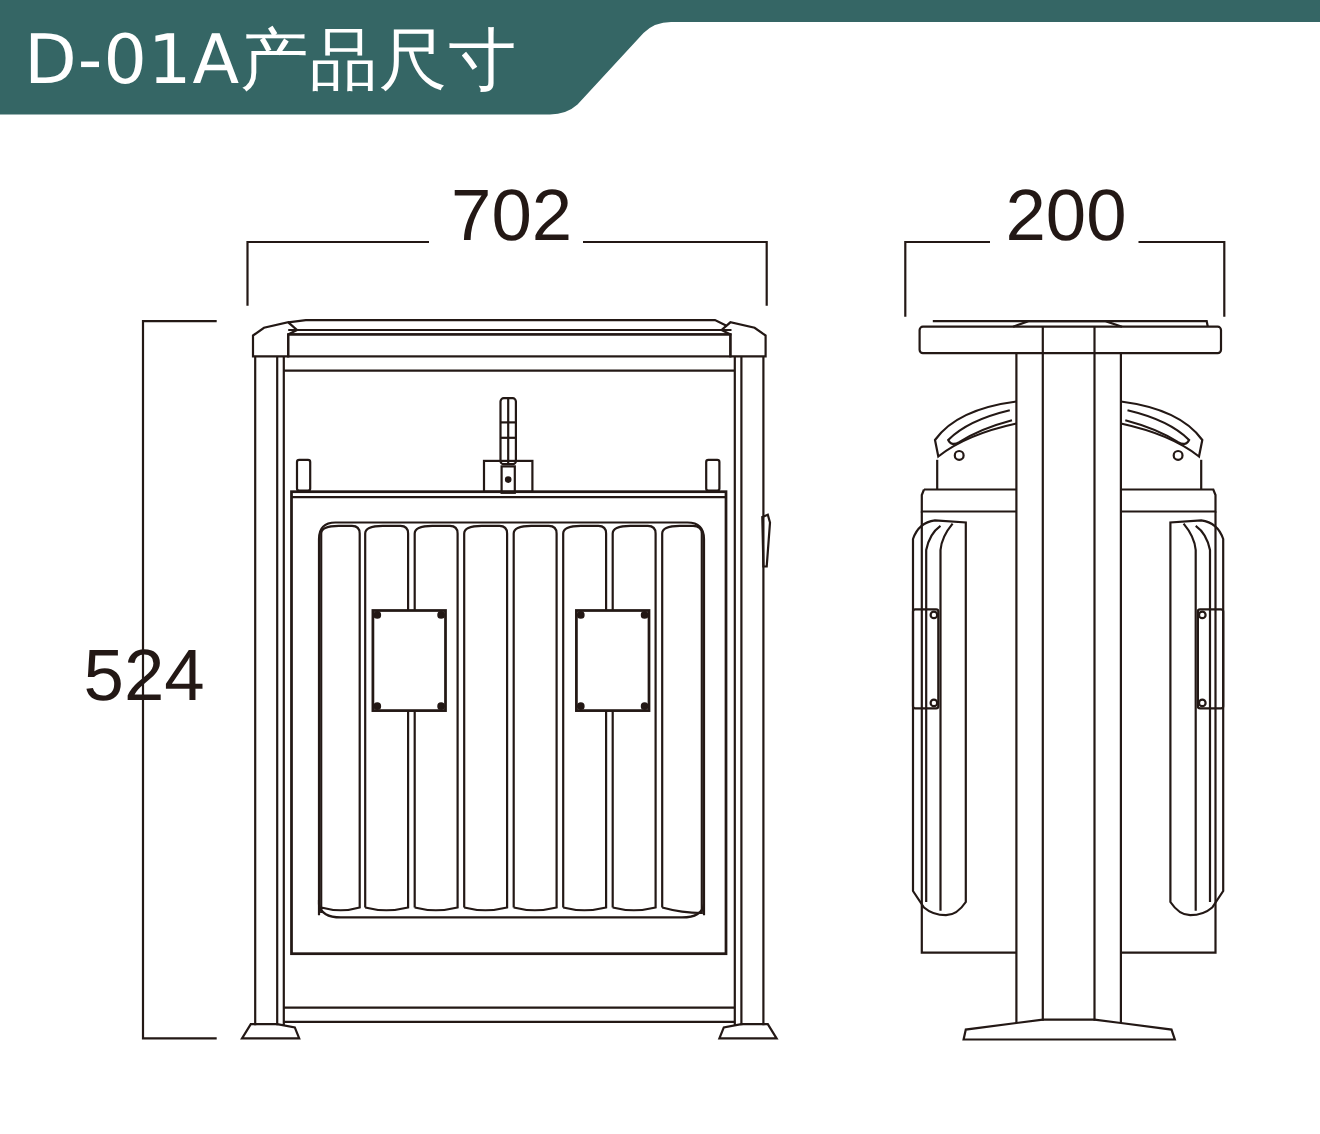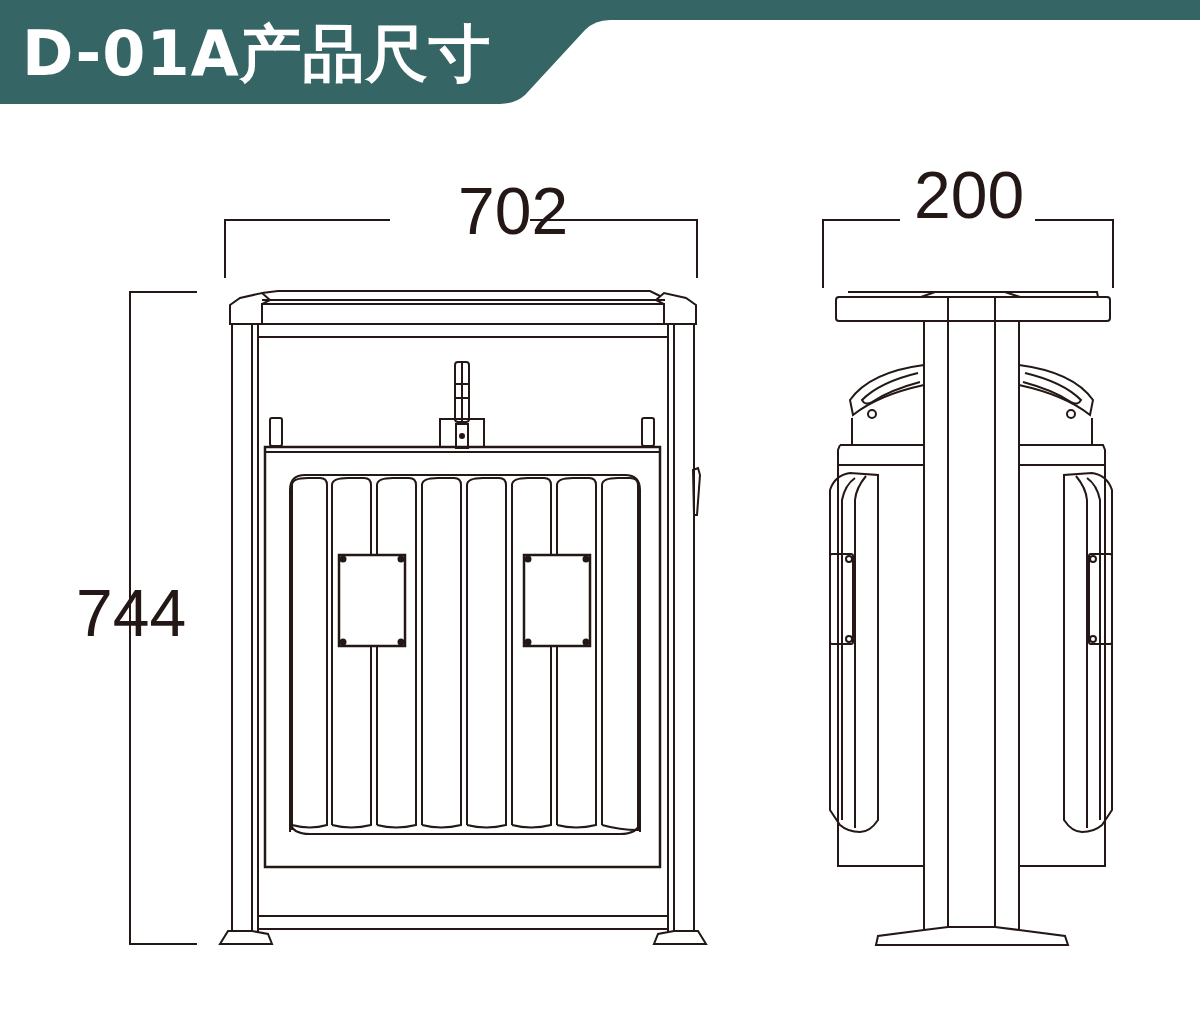--- a/index.html
+++ b/index.html
@@ -1,33 +1,33 @@
 <!DOCTYPE html>
 <html><head>
 <meta charset="utf-8">
 <style>
   html,body{margin:0;padding:0;background:#ffffff;}
   body{width:1200px;height:1031px;position:relative;overflow:hidden;font-family:"Liberation Sans",sans-serif;}
   .banner{position:absolute;left:0;top:0;width:1200px;height:110px;}
-  .title{position:absolute;left:22px;top:14px;font-family:"DejaVu Sans",sans-serif;font-size:62px;font-weight:bold;color:#ffffff;letter-spacing:1px;line-height:80px;white-space:nowrap;}
+  .title{position:absolute;left:22px;top:14px;font-family:"DejaVu Sans",sans-serif;font-size:62px;font-weight:normal;color:#ffffff;letter-spacing:1px;line-height:80px;white-space:nowrap;}
   .dim{position:absolute;font-family:"Liberation Sans",sans-serif;font-size:66px;color:#231815;line-height:70px;}
   svg.draw{position:absolute;left:0;top:0;}
 </style>
 </head>
 <body>
 
 <svg class="banner" width="1200" height="110" viewBox="0 0 1200 110">
   <rect x="0" y="0" width="1200" height="20" fill="#356665"></rect>
   <path d="M0,0 L1200,0 L1200,20 L610,20 Q595,20 585,30 L525,95 Q515,104 500,104 L0,104 Z" fill="#356665"></path>
 </svg>
 <div class="title">D-01A产品尺寸</div>
 
-<div class="dim" style="left:410px;top:176px;margin-left:48px;">702</div>
+<div class="dim" style="left:410px;top:160px;">702</div>
 <div class="dim" style="left:914px;top:160px;">200</div>
-<div class="dim" style="left:76px;top:578px;">744</div>
+<div class="dim" style="left:76px;top:578px;">524</div>
 
 <svg class="draw" width="1200" height="1031" viewBox="0 0 1200 1031" fill="none" stroke="#231815" stroke-width="2">
 
   <g>
     <polyline points="225,278 225,220 390,220"></polyline>
     <polyline points="530,220 697,220 697,278"></polyline>
   </g>
   <g>
     <polyline points="823,288 823,220 900,220"></polyline>
     <polyline points="1035,220 1113,220 1113,288"></polyline>

